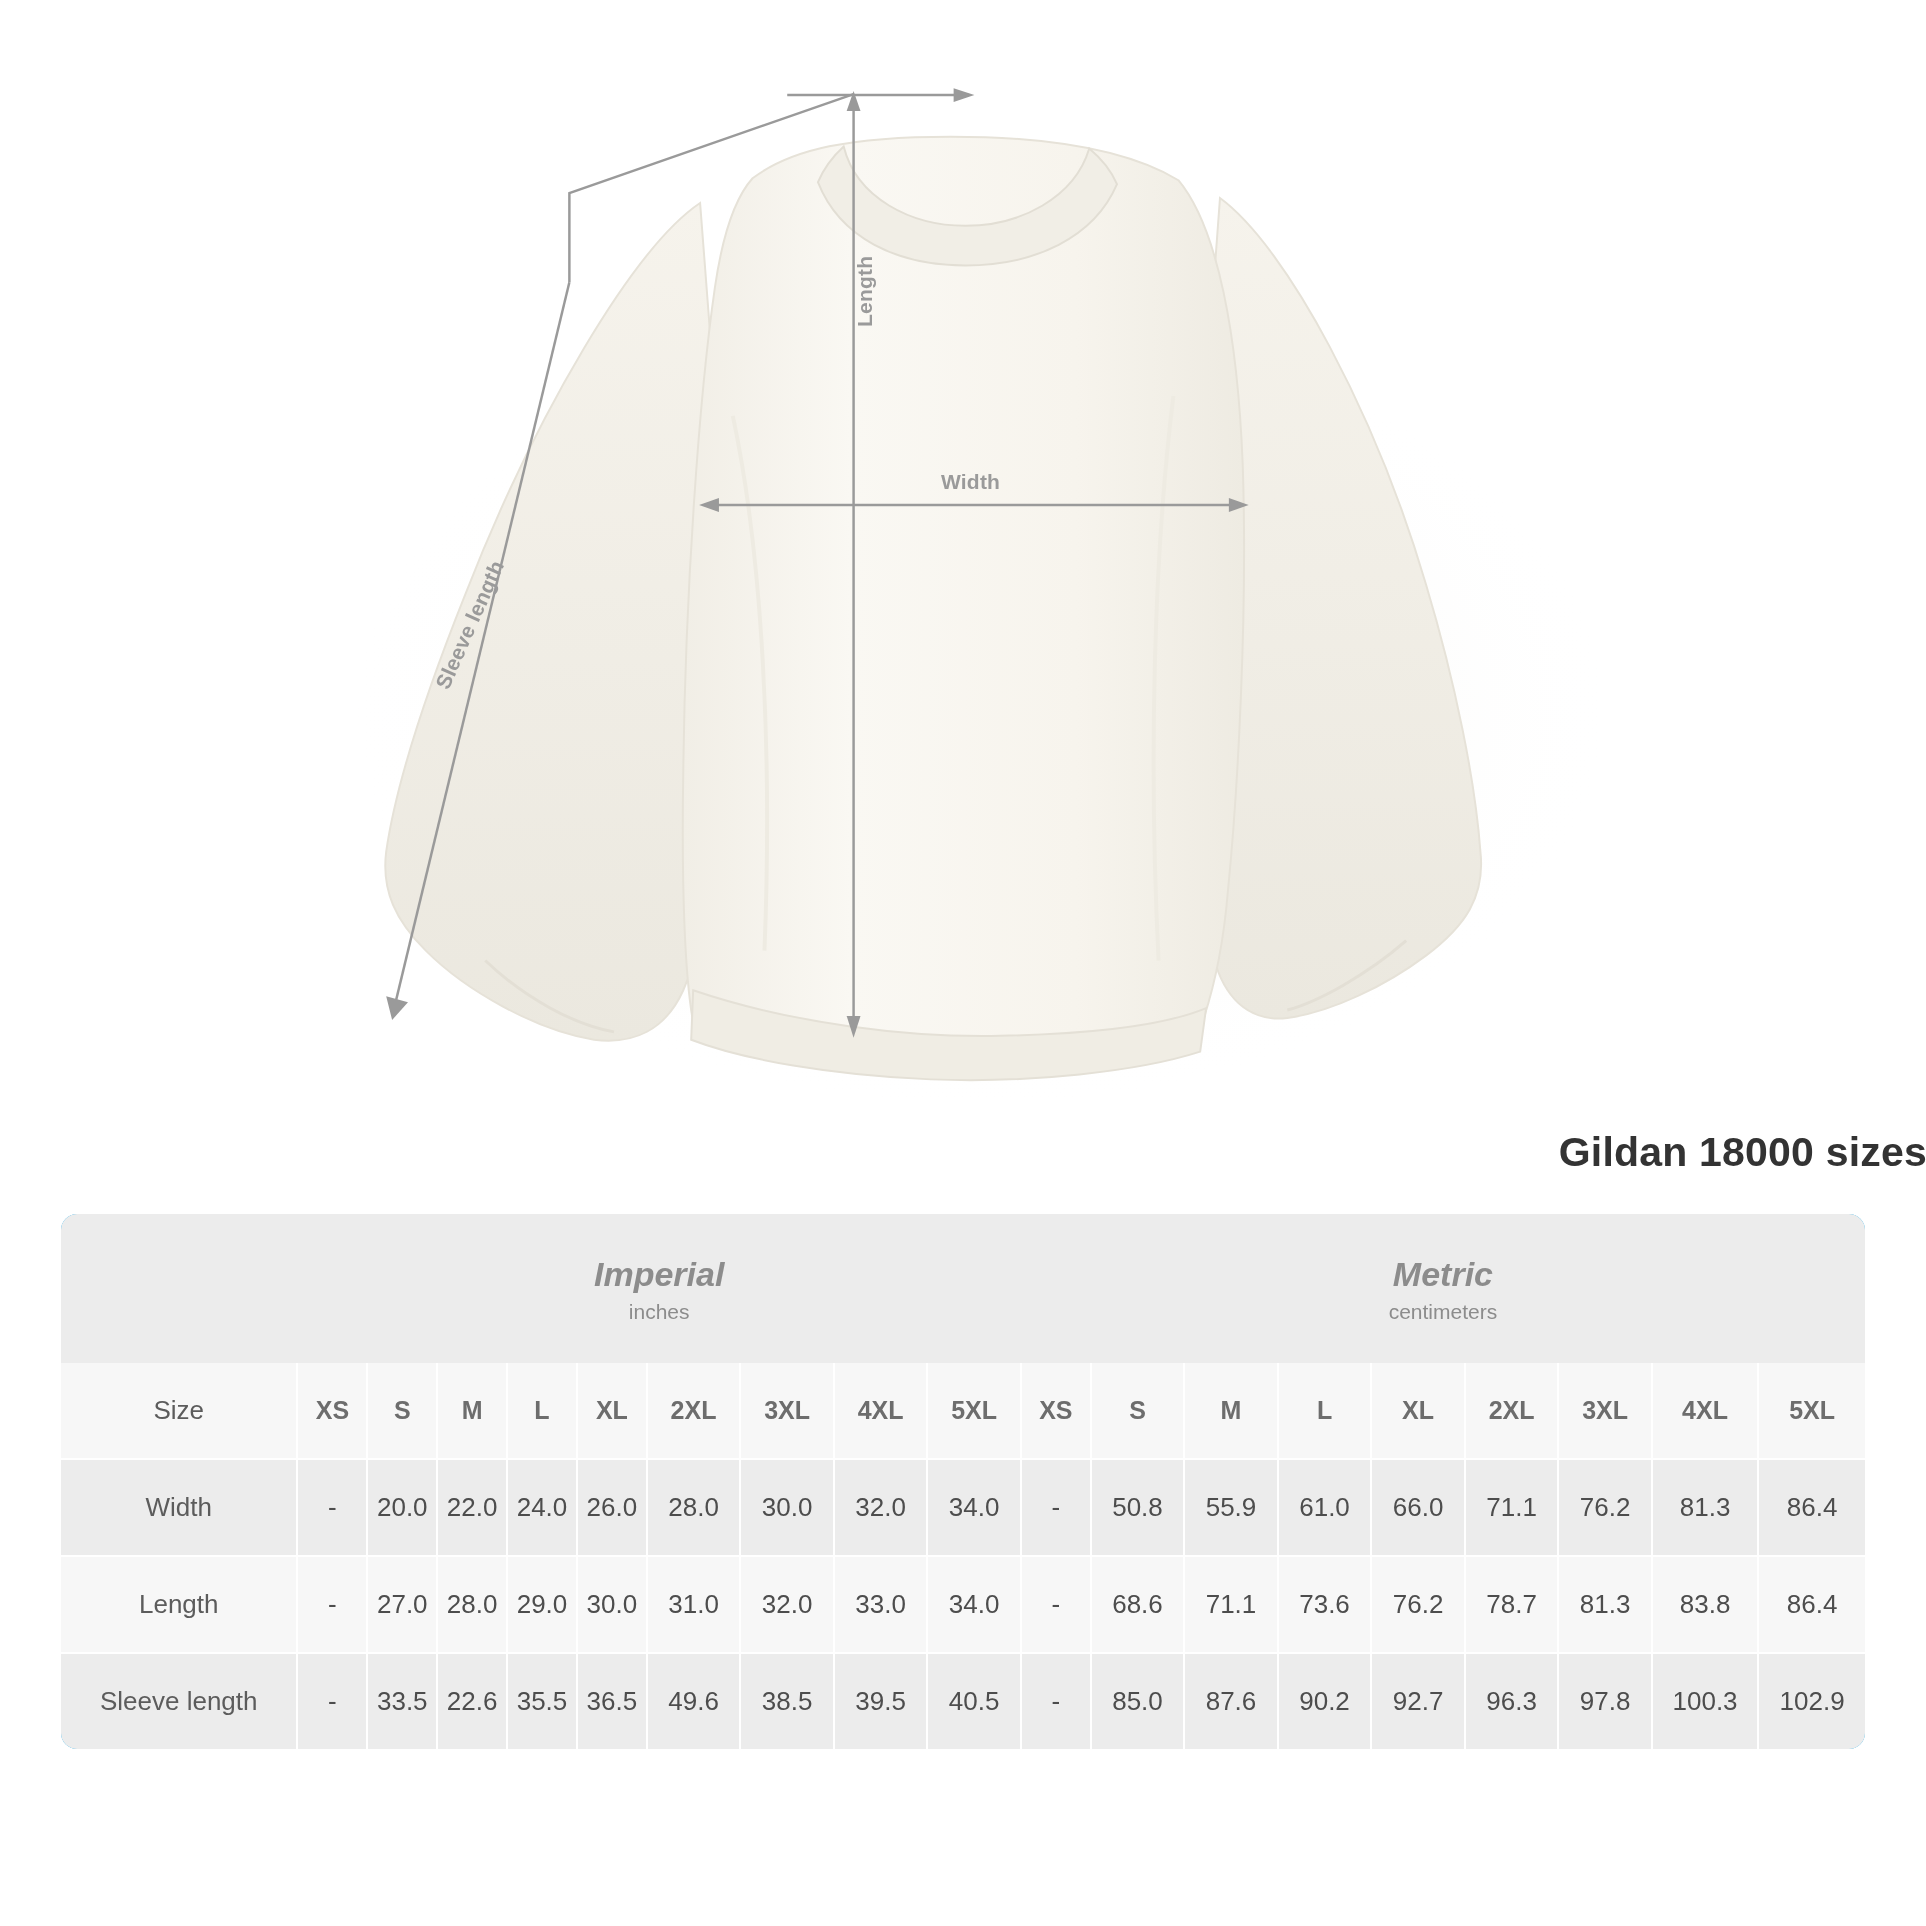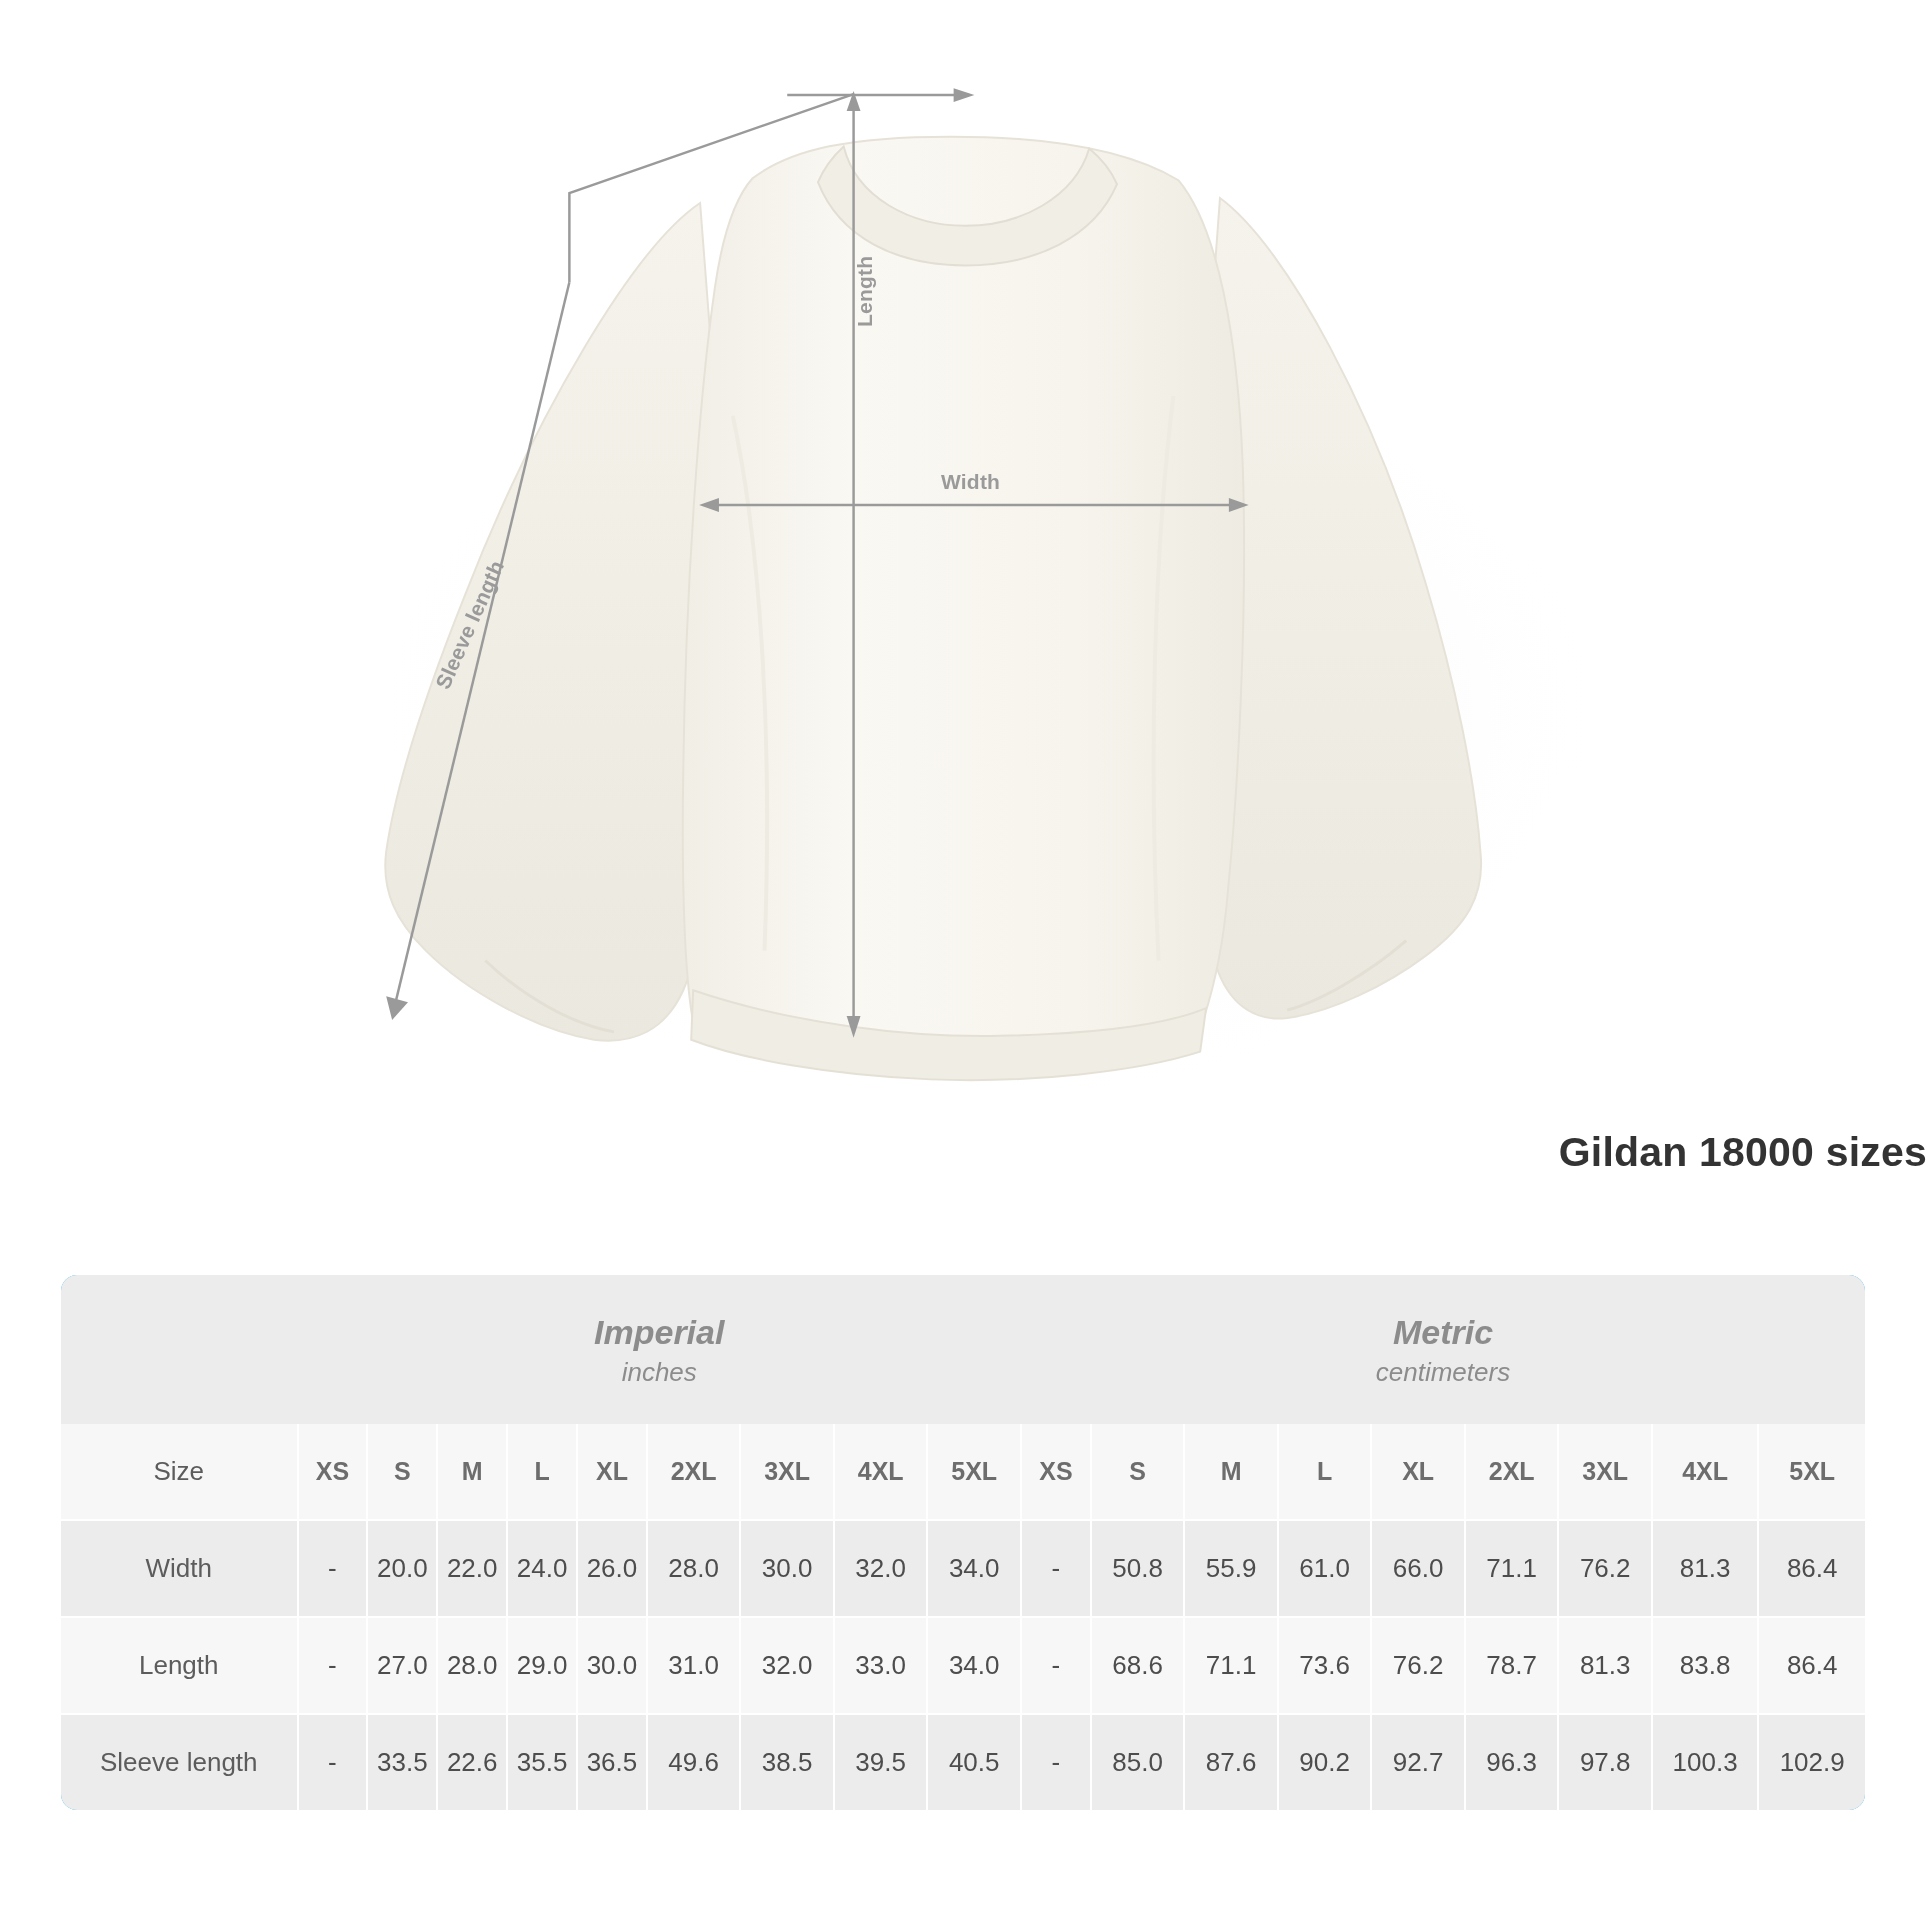--- a/index.html
+++ b/index.html
@@ -74,21 +74,21 @@
     font-style: italic;
     color: #555555;
     margin: 0;
     padding-top: 20px;
   }
 
   
   .table-wrap {
     position: absolute;
     left: 61px;
-    top: 1275px;
+    top: 1214px;
     width: 1804px;
     border-radius: 16px;
     overflow: hidden;
     background: #0ea5e9;
   }
   table.size-table {
     border-collapse: collapse;
     width: 1804px;
     table-layout: fixed;
   }
@@ -103,22 +103,21 @@
     vertical-align: middle;
   }
   .unit-name {
     font-size: 34px;
     font-weight: bold;
     font-style: italic;
     color: #8c8c8c;
     line-height: 1.25;
   }
   .unit-sub {
-    font-size: 26px;
-    font-style: italic;
+    font-size: 21px;
     color: #8c8c8c;
     padding-top: 4px;
   }
   .size-head td {
     background: #f7f7f7;
     height: 95px;
     text-align: center;
     vertical-align: middle;
     font-size: 25px;
     font-weight: bold;

